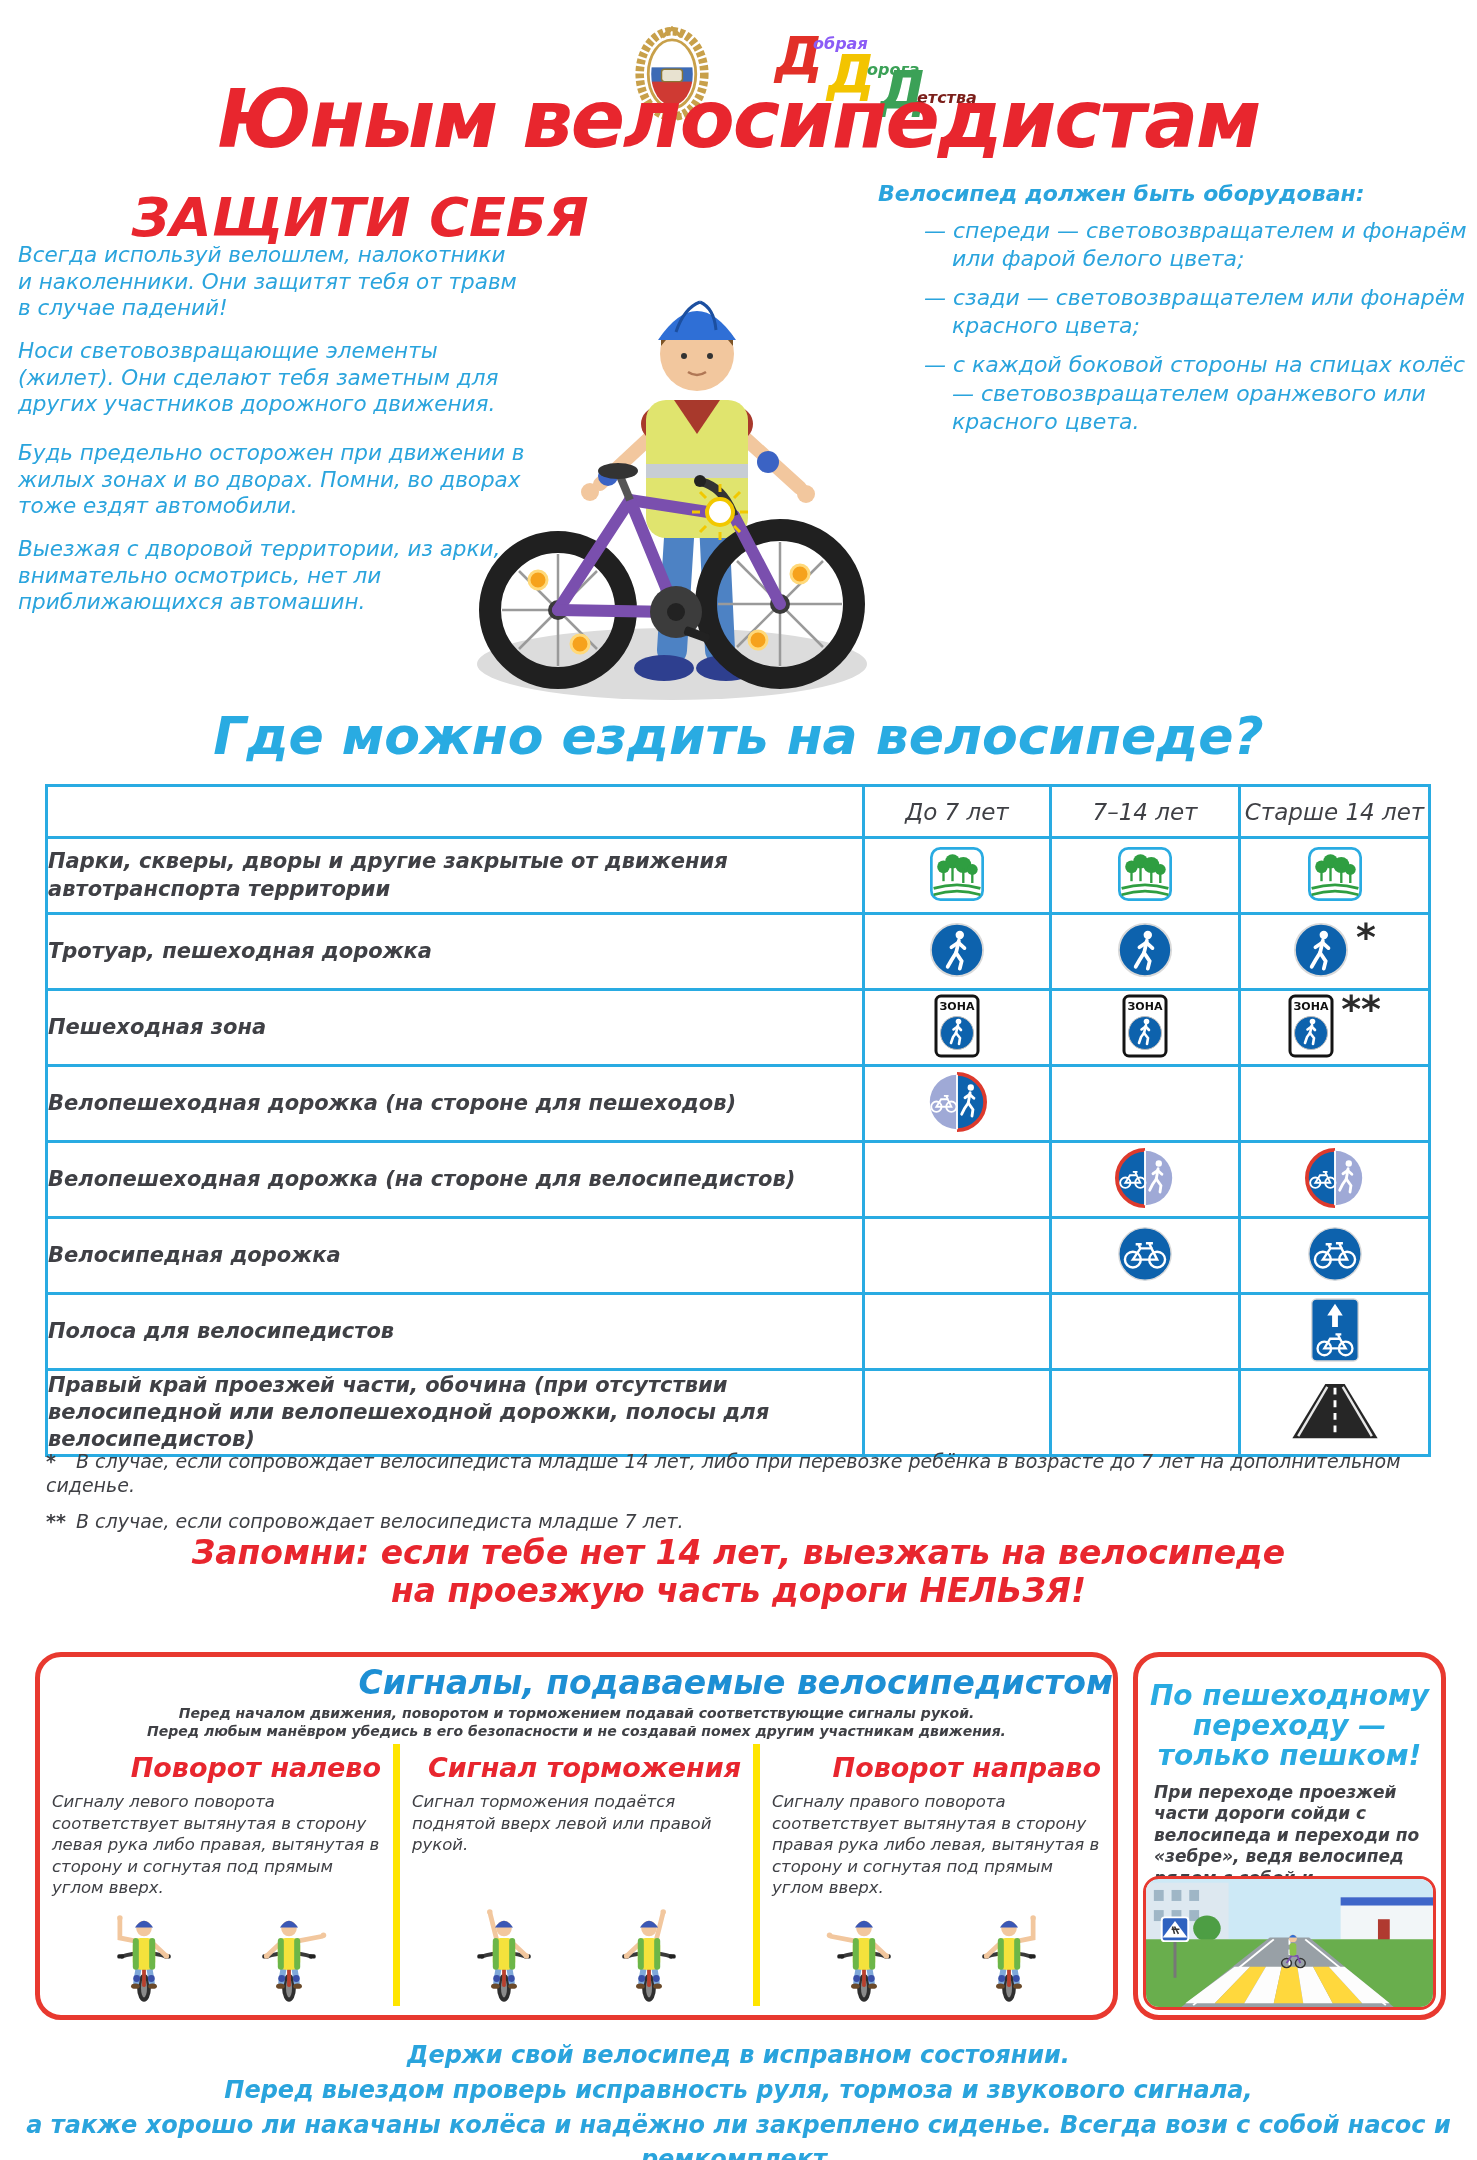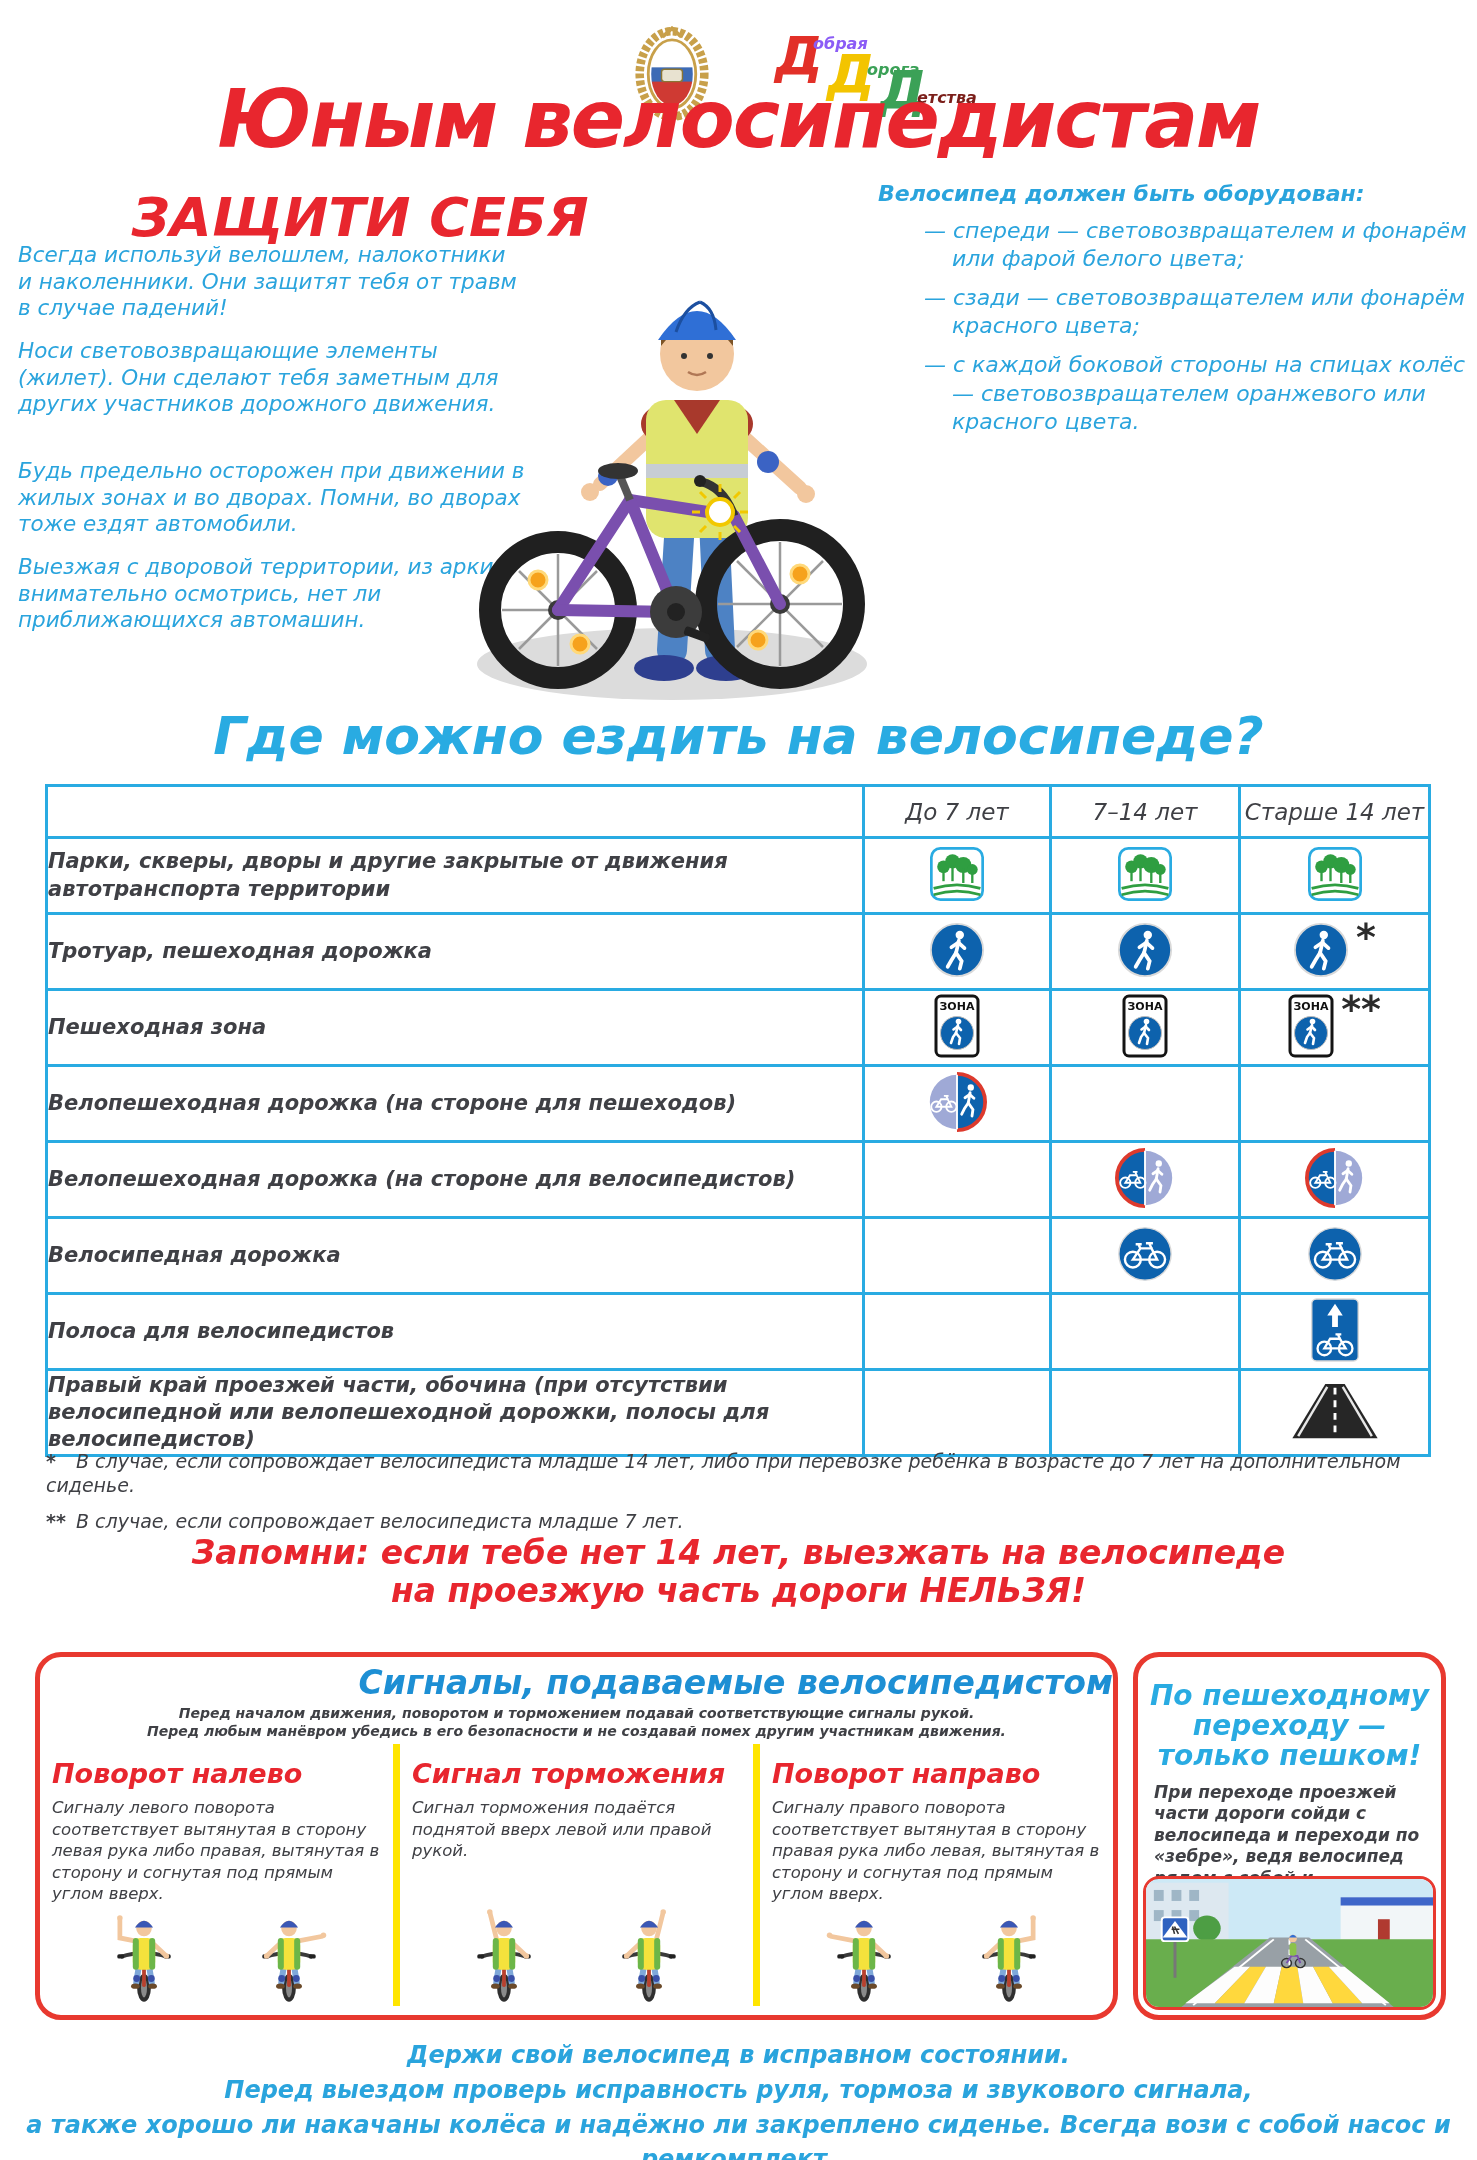--- a/index.html
+++ b/index.html
@@ -21,21 +21,21 @@
   .dd1{left:0;top:2px;font-size:54px;color:#e23028}
   .dw1{left:38px;top:8px;font-size:16px;color:#8b5cf6}
   .dd2{left:52px;top:20px;font-size:54px;color:#f3c400}
   .dw2{left:92px;top:34px;font-size:16px;color:#3ba157}
   .dd3{left:104px;top:36px;font-size:54px;color:#3ba157}
   .dw3{left:142px;top:62px;font-size:16px;color:#7b1f1a}
 
   
   .left-col{left:18px;top:242px;width:508px;color:var(--blue);font-style:italic;font-size:21.5px;line-height:1.24;font-weight:500}
   .left-col p{margin:0 0 16px}
-  .left-col p.gap{margin-top:40px}
+  .left-col p.gap{margin-top:22px}
   .right-col{left:878px;top:180px;width:596px;color:var(--blue);font-style:italic;font-size:22px;line-height:1.3}
   .eq-title{font-weight:bold;margin:0 0 8px}
   .eq-item{margin:8px 0 10px 74px;text-indent:-28px}
 
   
   .where-title{left:0;top:706px;width:100%;text-align:center;color:var(--cyan);font-size:52px;font-weight:bold;font-style:italic}
   table.where{position:absolute;left:45px;top:784px;width:1383px;border-collapse:collapse;table-layout:fixed}
   table.where td,table.where th{border:3px solid var(--cyan);padding:0}
   table.where th{height:52px;font-style:italic;font-weight:normal;font-size:23px;color:var(--dark)}
   table.where tbody tr{height:76px}
@@ -51,21 +51,21 @@
   .warning{left:0;top:1534px;width:100%;text-align:center;color:var(--red);font-weight:bold;font-style:italic;
            font-size:33px;line-height:1.15}
 
   
   .sig-box{left:35px;top:1652px;width:1083px;height:368px;border:5px solid var(--boxred);border-radius:26px;padding-top:4px;overflow:hidden}
   .sig-title{text-align:right;color:#1d8fd4;font-weight:bold;font-style:italic;font-size:33px;margin-top:2px}
   .sig-intro{text-align:center;font-weight:bold;font-style:italic;font-size:14px;line-height:1.3;margin-top:2px}
   .sig-cols{display:flex;height:262px;margin-top:4px}
   .sig-col{flex:1;padding:0 12px;position:relative}
   .sig-div{width:7px;background:var(--yellow);flex:0 0 7px}
-  .sig-head{text-align:left;color:var(--red);font-weight:bold;font-style:italic;font-size:27px;margin:14px 0 8px}
+  .sig-head{text-align:right;color:var(--red);font-weight:bold;font-style:italic;font-size:27px;margin:8px 0 8px}
   .sig-text{font-weight:normal;font-style:italic;font-size:16.5px;line-height:1.3}
   .sig-figs{position:absolute;bottom:0;left:0;right:0;display:flex;justify-content:space-evenly;align-items:flex-end}
   .cyc{width:80px;height:112px}
 
   
   .ped-box{left:1133px;top:1652px;width:313px;height:368px;border:5px solid var(--boxred);border-radius:26px;overflow:hidden}
   .ped-title{text-align:center;color:var(--cyan);font-weight:bold;font-style:italic;font-size:28px;line-height:1.08;margin-top:24px}
   .ped-text{font-weight:bold;font-style:italic;font-size:17px;line-height:1.27;padding:10px 14px 0 16px}
   .ped-illus{position:absolute;left:5px;right:5px;bottom:5px;height:134px;border:3px solid var(--boxred);border-radius:16px;overflow:hidden}
   .ped-illus svg{display:block;width:100%;height:100%}

